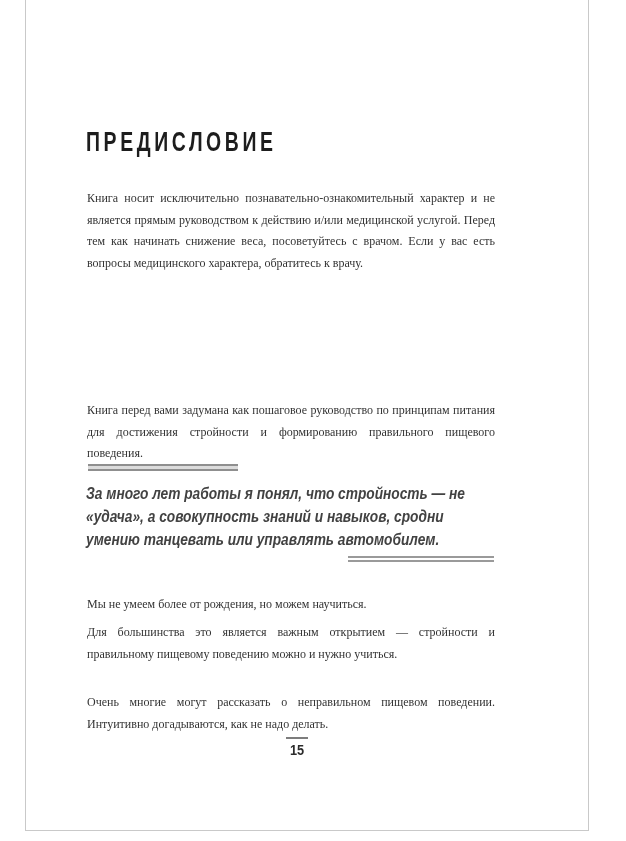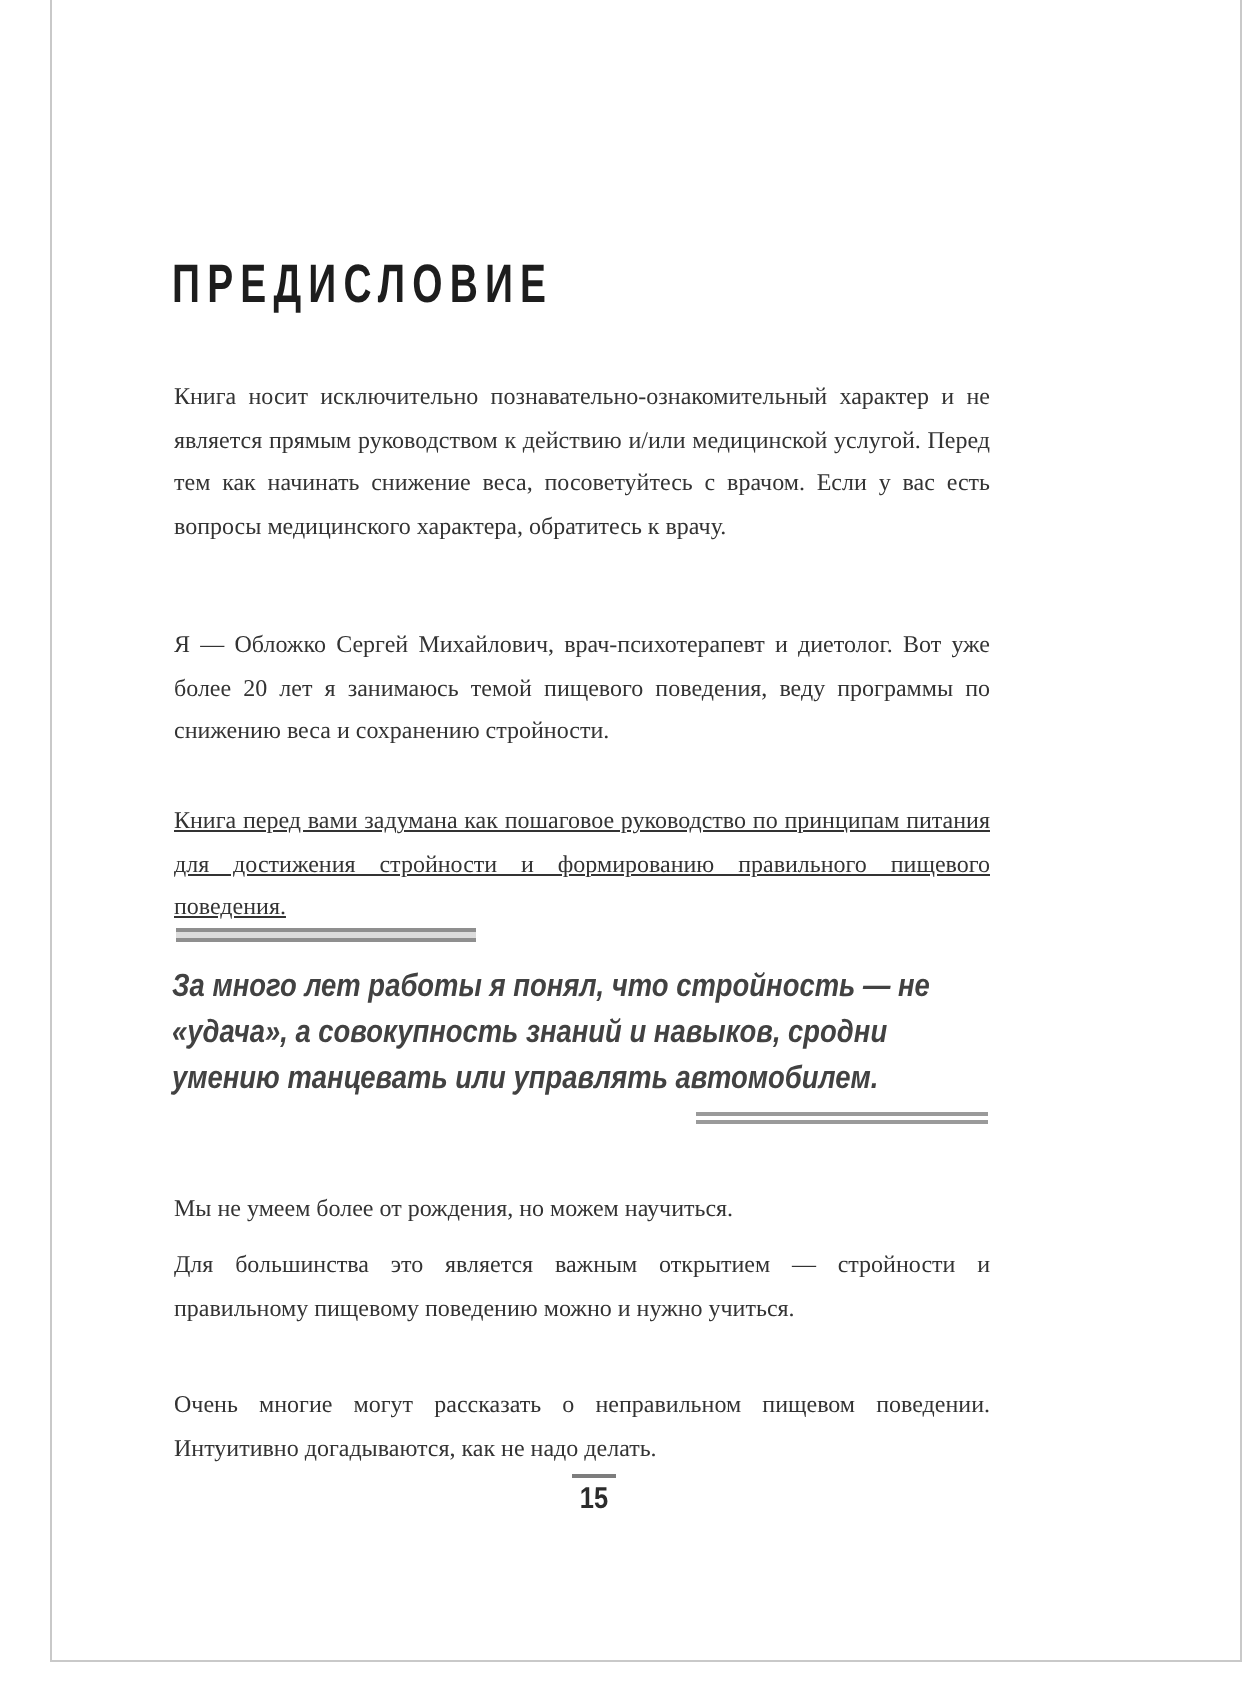--- a/index.html
+++ b/index.html
@@ -18,21 +18,20 @@
     position: absolute;
     left: 25px;
     top: 0;
     width: 562px;
     height: 830px;
     background: #ffffff;
     border-left: 1px solid #c9c9c9;
     border-right: 1px solid #c9c9c9;
     border-bottom: 1px solid #c9c9c9;
     box-sizing: content-box;
-    padding-left: 32px;
   }
   .chapter-title {
     position: absolute;
     left: 60px;
     top: 109px;
     font-family: "Liberation Sans", sans-serif;
     font-weight: 700;
     font-size: 27px;
     letter-spacing: 5px;
     color: #1d1d1d;
@@ -44,21 +43,21 @@
     position: absolute;
     left: 61px;
     width: 408px;
     text-align: justify;
     font-size: 12px;
     line-height: 21.7px;
     color: #333333;
   }
   .para-1 { top: 176px; }
   .para-2 { top: 300px; }
-  .para-3 { top: 388px; text-decoration: underline; }
+  .para-3 { top: 388px; }
   .para-4 { top: 582px; }
   .para-5 { top: 610px; }
   .para-6 { top: 680px; }
   .double-rule {
     position: absolute;
     box-sizing: border-box;
     border-top: 2px solid #8f8f8f;
     border-bottom: 2px solid #8f8f8f;
   }
   .rule-quote-top {
@@ -119,21 +118,20 @@
 </style>
 </head>
 <body>
 
 <div class="book-page">
 
   <h1 class="chapter-title">ПРЕДИСЛОВИЕ</h1>
 
   <p class="para para-1">Книга носит исключительно познавательно-ознакоми­тельный характер и не является прямым руководством к действию и/или медицинской услугой. Перед тем как начинать снижение веса, посоветуйтесь с врачом. Если у вас есть вопросы медицинского характера, обратитесь к врачу.</p>
 
-  <p class="para para-2">Я — Обложко Сергей Михайлович, врач-психотерапевт и диетолог. Вот уже более 20 лет я занимаюсь темой пи­щевого поведения, веду программы по снижению веса и сохранению стройности.</p>
 
   <p class="para para-3">Книга перед вами задумана как пошаговое руководство по принципам питания для достижения стройности и форми­рованию правильного пищевого поведения.</p>
 
   <div class="double-rule rule-quote-top"></div>
 
   <div class="pull-quote">
     <div class="pull-quote-inner">За много лет работы я понял, что стройность — не «удача», а совокупность знаний и навыков, сродни умению танцевать или управлять автомобилем.</div>
   </div>
 
   <div class="double-rule rule-quote-bottom"></div>

